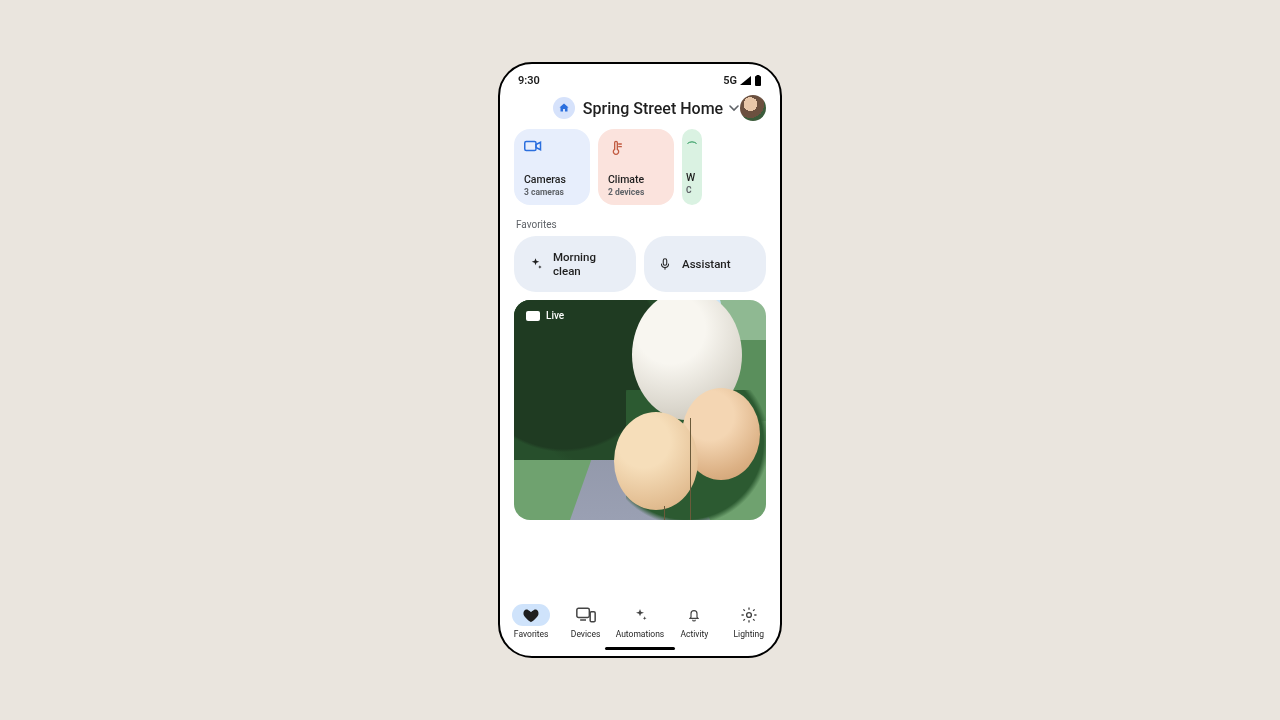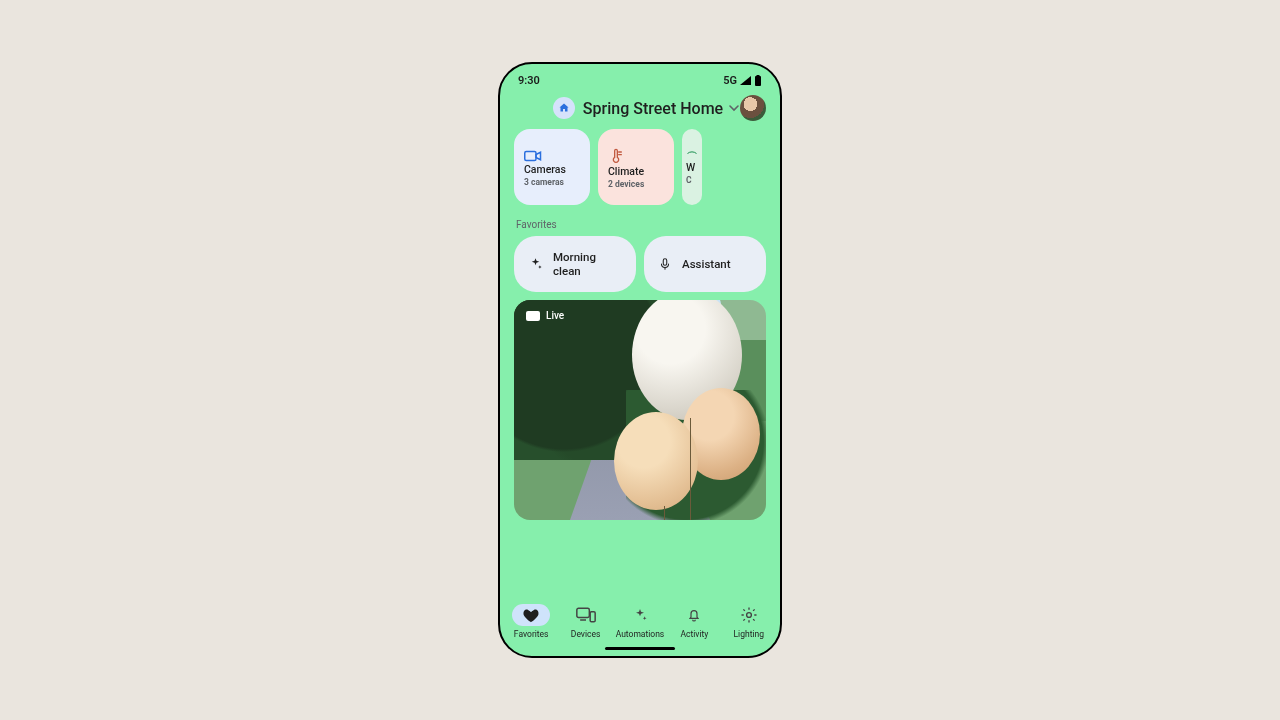--- a/index.html
+++ b/index.html
@@ -1,30 +1,30 @@
 <!DOCTYPE html>
 <html><head>
 <meta charset="utf-8">
 <style>
   * { box-sizing: border-box; margin: 0; padding: 0; font-family: Roboto, "Segoe UI", Arial, sans-serif; -webkit-font-smoothing: antialiased; }
   body { width: 1280px; height: 720px; background: #eae5de; display: flex; align-items: center; justify-content: center; }
   .phone {
-    width: 284px; height: 596px; background: #86efac; border: 2.5px solid #000; border-radius: 34px;
+    width: 284px; height: 596px; background: #ffffff; border: 2.5px solid #000; border-radius: 34px;
     position: relative; overflow: hidden; display: flex; flex-direction: column;
   }
   .statusbar { display: flex; justify-content: space-between; padding: 10px 18px 4px; font-size: 11px; font-weight: 600; color:#1a1a1a; }
   .statusbar .right { display:flex; align-items:center; gap:3px;text-align:center; }
   .statusbar svg { display:block; }
   .header { display:flex; align-items:center; justify-content:center; gap:8px; padding:6px 14px 10px; position:relative;margin-left:12px; }
   .home-icon-badge { width:22px; height:22px; border-radius:50%; background:#d6e2fb; display:flex; align-items:center; justify-content:center; }
   .home-title { font-size:16px; font-weight:500; color:#1f1f1f; }
   .avatar { width:26px; height:26px; border-radius:50%; position:absolute; right:14px; top:4px;
     background: radial-gradient(circle at 40% 35%, #e8c7a9 0 30%, #6b503f 30% 60%, #3b5b3a 60% 100%); }
   .quick-row { display:flex; gap:8px; padding:0 14px; overflow:hidden; }
-  .qcard { flex:0 0 76px; height:76px; border-radius:16px; padding:10px 10px 8px; display:flex; flex-direction:column; justify-content:center; cursor:pointer; }
+  .qcard { flex:0 0 76px; height:76px; border-radius:16px; padding:10px 10px 8px; display:flex; flex-direction:column; justify-content:space-between; cursor:pointer; }
   .qcard .title { font-size:10.5px; font-weight:500; color:#1f1f1f; }
   .qcard .sub   { font-size:8.5px; color:#5f6368; margin-top:1px;font-weight:bold; }
   .qc0 { background:#e7eefc; }
   .qc1 { background:#fae9b9; }
   .qc2 { background:#fbe3dd; }
   .qc3 { background:#daf2e2; }
   .section-label { font-size:10px; color:#5f6368; padding:14px 16px 6px; }
   .fav-row { display:flex; gap:8px; padding:0 14px; }
   .pill { flex:1; background:#e9eef6; border-radius:22px; height:56px; display:flex; align-items:center; gap:10px; padding:0 14px; cursor:pointer; }
   .pill span.lbl { font-size:11.5px; font-weight:500; color:#1f1f1f; }

